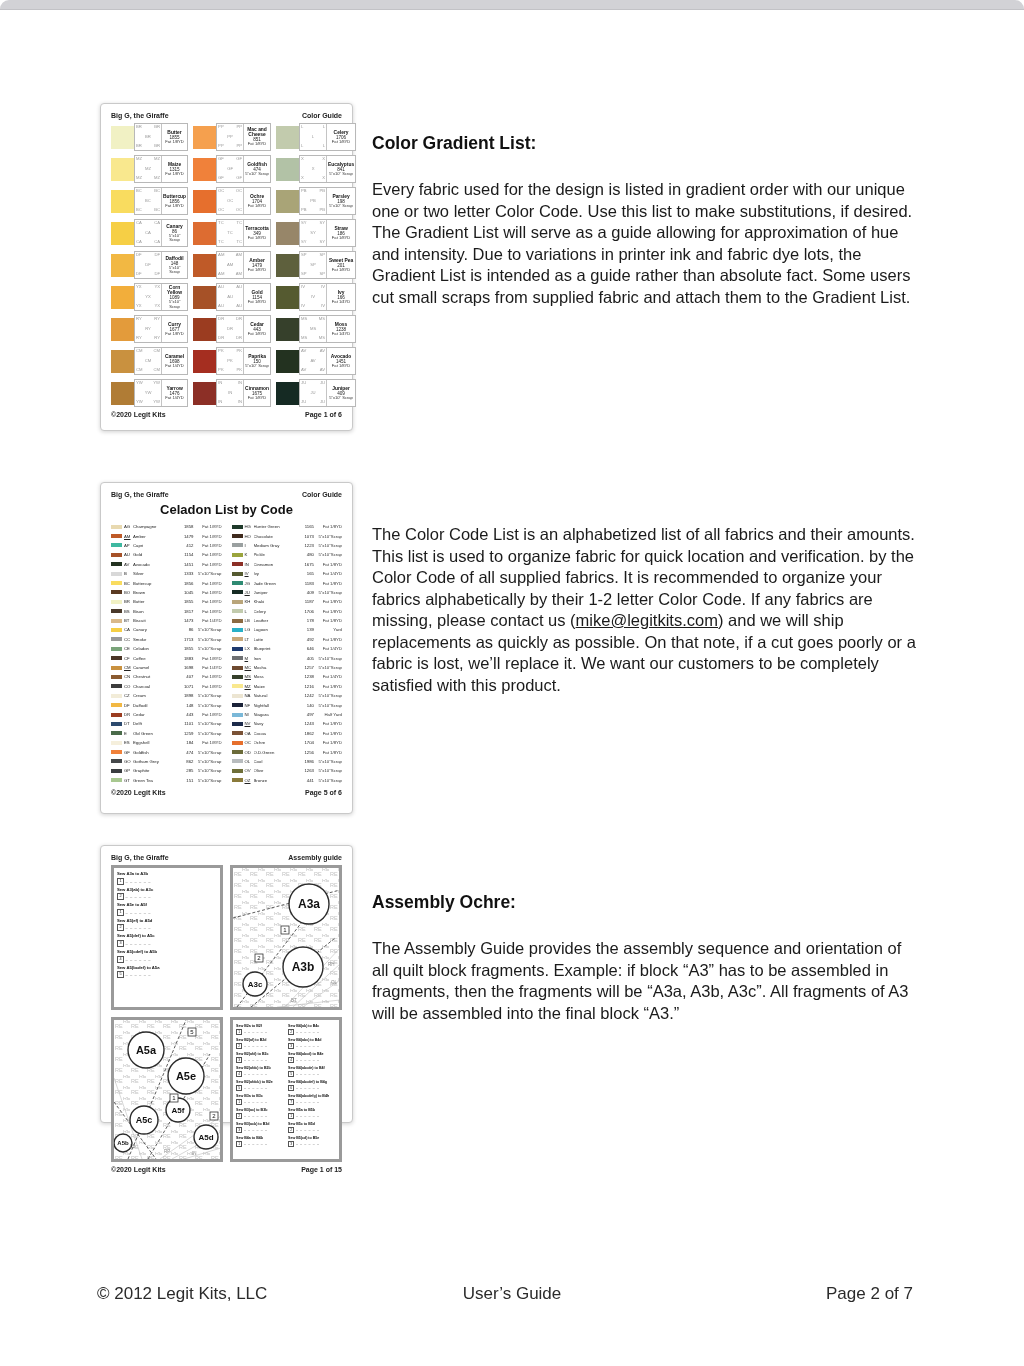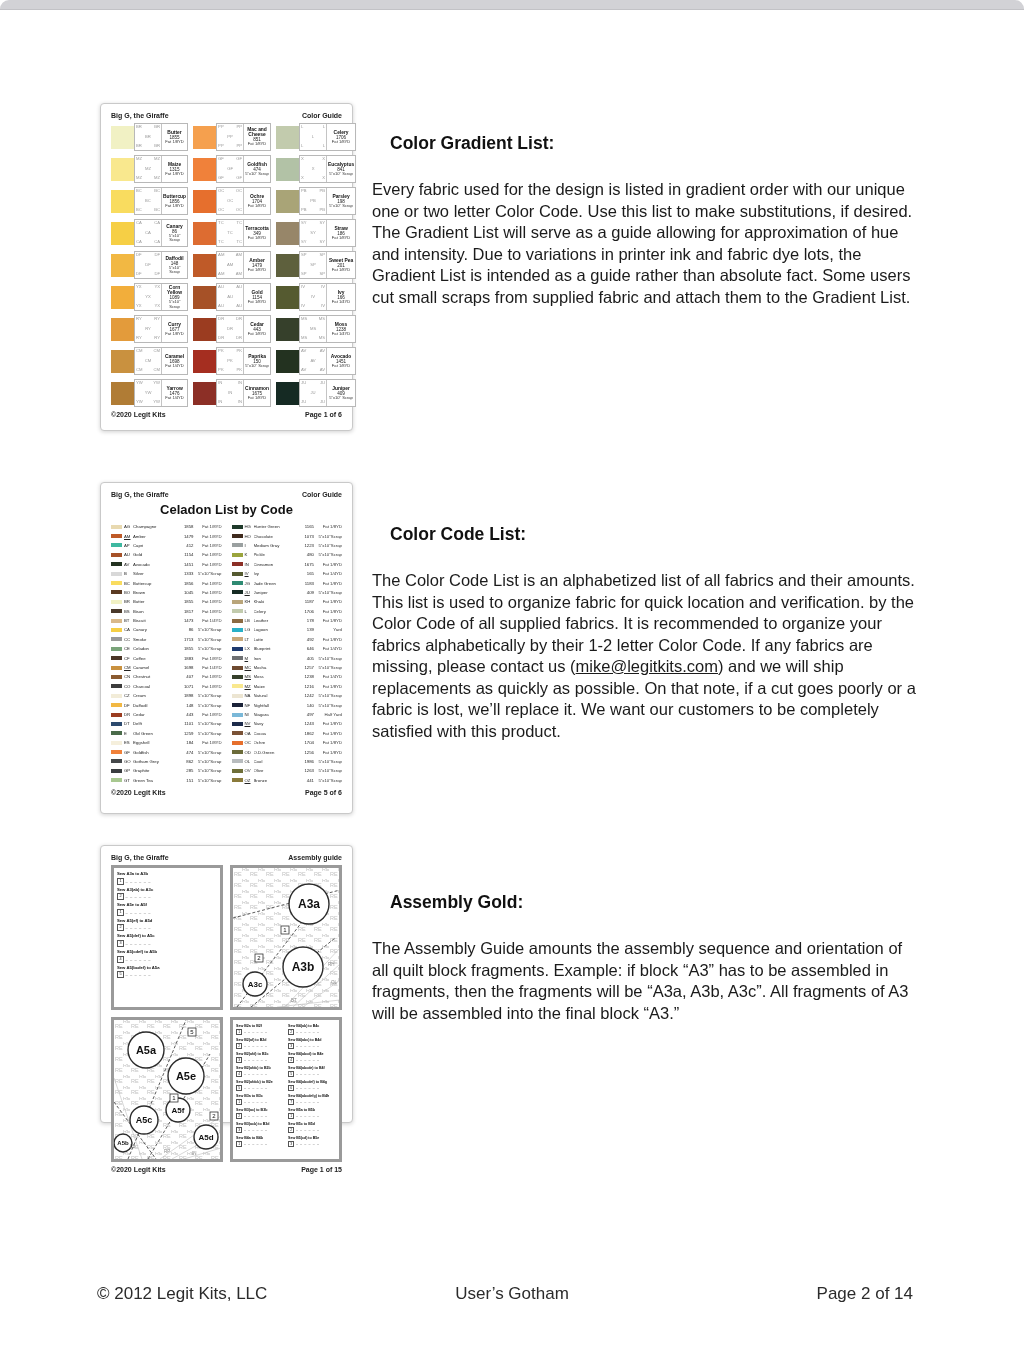--- a/index.html
+++ b/index.html
@@ -51,21 +51,21 @@
   .asm-instr-2col{display:flex;gap:4px;padding:4px 3px;}
   .asm-instr-2col .col{flex:1;}
   .asm-instr-2col .instr{margin-bottom:2.6px;}
   .asm-instr-2col .instr .t{font-size:3.6px;line-height:4.2px;}
   .asm-instr-2col .instr .box{width:4.4px;height:4.4px;font-size:3.4px;line-height:4.4px;}
   .asm-instr-2col .instr .dash{font-size:3.6px;}
   .asm-svg{display:block;width:107px;height:139px;}
 
   
   .textblock{position:absolute;left:372px;width:545px;color:#1b1b1b;}
-  .textblock h2{font-size:17.5px;margin:0 0 25px 18px;color:#111;}
+  .textblock h2{font-size:17.5px;margin:0 0 25px 0;color:#111;}
   .textblock p{font-size:16.5px;line-height:21.5px;margin:0;}
   .email{color:#1b1b1b;text-decoration:underline;}
 
   
   .page-footer{position:absolute;top:1284px;left:0;width:1024px;font-size:17px;color:#2b2b2b;}
   .pf-left{position:absolute;left:97px;}
   .pf-center{position:absolute;left:0;width:1024px;text-align:center;}
   .pf-right{position:absolute;right:111px;}
 </style>
 </head>
@@ -1063,21 +1063,20 @@
           </div>
         </div>
     </div>
     <div class="thumb-footer">
       <span>©2020 Legit Kits</span>
       <span>Page 5 of 6</span>
     </div>
   </div>
 
   <section class="textblock" style="top:524px;">
-    <h2>Color Code List:</h2>
     <p><span>The Color Code List is an alphabetized list of all fabrics and their amounts.  This list is used to organize fabric for quick location and verification.  by the Color Code of all supplied fabrics.  It is recommended to organize your fabrics alphabetically by their 1-2 letter Color Code.  If any fabrics are missing, please contact us (</span><a href="#" class="email">mike@legitkits.com</a><span>) and we will ship replacements as quickly as possible.  On that note, if a cut goes poorly or a fabric is lost, we’ll replace it.  We want our customers to be completely satisfied with this product.</span></p>
   </section>
 
   <div class="thumb" style="top:845px;height:278px;">
     <div class="thumb-header">
       <span>Big G, the Giraffe</span>
       <span>Assembly guide</span>
     </div>
     <div class="asm-grid">
       <div class="asm-panel asm-instr" id="asm-instr-top">
@@ -1334,22 +1333,22 @@
           </div>
       </div>
     </div>
     <div class="thumb-footer">
       <span>©2020 Legit Kits</span>
       <span>Page 1 of 15</span>
     </div>
   </div>
 
   <section class="textblock" style="top:892px;">
-    <h2>Assembly Gold:</h2>
-    <p>The Assembly Guide amounts the assembly sequence and orientation of all quilt block fragments.  Example:  if block “A3” has to be assembled in fragments, then the fragments will be “A3a, A3b, A3c”. All fragments of A3 will be assembled into the final block “A3.”</p>
+    <h2>Assembly Ochre:</h2>
+    <p>The Assembly Guide provides the assembly sequence and orientation of all quilt block fragments.  Example:  if block “A3” has to be assembled in fragments, then the fragments will be “A3a, A3b, A3c”. All fragments of A3 will be assembled into the final block “A3.”</p>
   </section>
 
   <div class="page-footer">
-    <span class="pf-center">User’s Gotham</span>
+    <span class="pf-center">User’s Guide</span>
     <span class="pf-left">© 2012 Legit Kits, LLC</span>
-    <span class="pf-right">Page 2 of 14</span>
+    <span class="pf-right">Page 2 of 7</span>
   </div>
 </div>
 
 </body></html>

